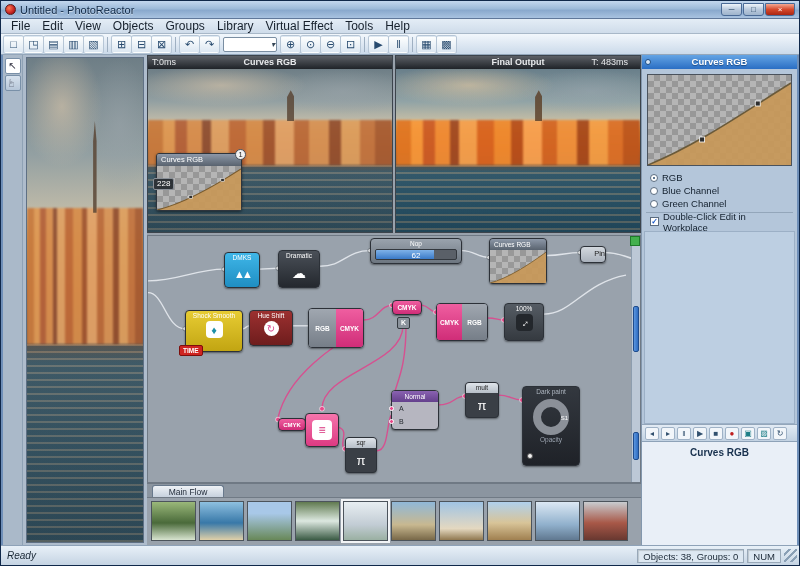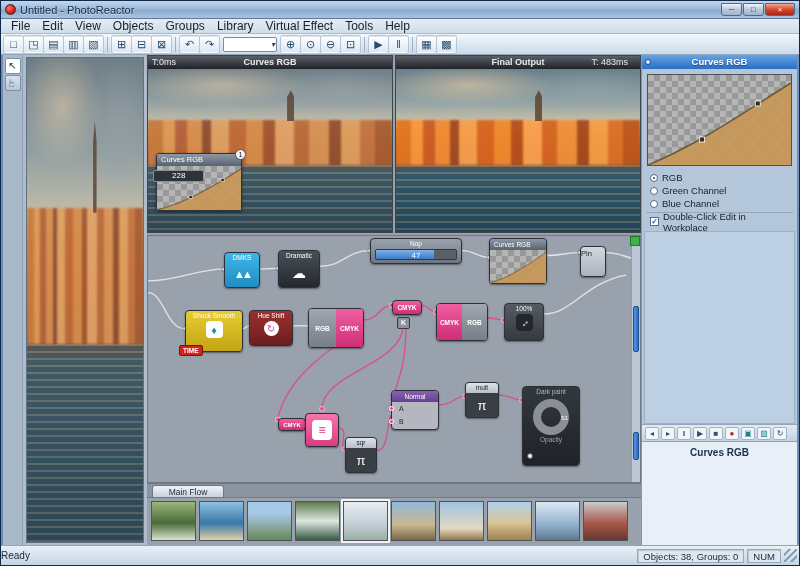--- a/index.html
+++ b/index.html
@@ -55,21 +55,21 @@
   .painting.sat{filter:saturate(1.3) contrast(1.06);}
 
   .checker{background-color:#b5b5b5;background-image:linear-gradient(45deg,#989898 25%,transparent 25%,transparent 75%,#989898 75%),linear-gradient(45deg,#989898 25%,transparent 25%,transparent 75%,#989898 75%);background-size:12px 12px;background-position:0 0,6px 6px;}
   .cthumb{position:relative;width:100%;height:100%;}
   .cthumb svg{position:absolute;inset:0;width:100%;height:100%;}
 
   
   .ovnode{position:absolute;left:8px;top:84px;width:86px;border:1px solid #2e343c;border-radius:3px;box-shadow:0 1px 3px rgba(0,0,0,.5);}
   .ovhead{height:12px;background:linear-gradient(180deg,#8d98a8,#59636f);color:#fff;font-size:7.5px;line-height:12px;padding-left:4px;border-radius:2px 2px 0 0;}
   .ovbody{height:44px;}
-  .ovtag{position:absolute;left:-4px;top:16px;background:#2e3338;color:#fff;font-size:8px;padding:0 18px;border:1px solid #8a9098;border-radius:2px;line-height:10px;}
+  .ovtag{position:absolute;left:-4px;top:24px;background:#2e3338;color:#fff;font-size:8px;padding:0 3px;border:1px solid #8a9098;border-radius:2px;line-height:10px;}
   .ovbadge{position:absolute;right:-5px;top:-5px;width:11px;height:11px;border-radius:50%;background:#f2f2f2;border:1px solid #4a5058;color:#222;font-size:7.5px;line-height:10px;text-align:center;}
 
   
   .graph{position:absolute;top:180px;bottom:62px;left:0;right:0;background:#99a2ac;border:1px solid #6f7984;overflow:hidden;}
   .wires{position:absolute;left:0;top:0;width:487px;height:100%;}
   .wire{fill:none;stroke:#e3e7ec;stroke-width:1.4;opacity:.95;}
   .wire.pk{stroke:#d94c8e;}
   .gscroll{position:absolute;right:0;top:10px;bottom:0;width:9px;background:#bcc8d6;border-left:1px solid #8d9dae;}
   .gthumb{position:absolute;left:1px;right:1px;background:linear-gradient(90deg,#5a96e0,#2f6cc0);border-radius:2px;border:1px solid #1e4c8e;}
   .gcorner{position:absolute;right:0;top:0;width:10px;height:10px;background:#43b04e;border:1px solid #1e7a2a;}
@@ -82,21 +82,21 @@
   .nd-dmks .nb{font-size:11px;letter-spacing:-3px;color:#fff;height:24px;}
   .nd-dramatic{left:130px;top:14px;width:42px;height:38px;background:linear-gradient(180deg,#4a5058,#24282e);}
   .nd-dramatic .nb{font-size:14px;height:26px;}
   .nd-nop{left:222px;top:2px;width:92px;height:26px;background:linear-gradient(180deg,#9aa3ad,#6d7680);}
   .nop-bar{margin:1px 4px;height:11px;background:#5a6068;border:1px solid #33383e;border-radius:2px;position:relative;overflow:hidden;}
   .nop-fill{position:absolute;left:0;top:0;bottom:0;width:72%;background:linear-gradient(180deg,#7fb2e8,#3a7ac8);}
   .nop-val{position:absolute;left:0;right:0;text-align:center;font-size:8px;line-height:11px;color:#fff;}
   .nd-curves{left:341px;top:2px;width:58px;height:46px;background:#5c6570;}
   .nd-curves .ovhead{border-radius:3px 3px 0 0;height:11px;line-height:11px;font-size:6.5px;}
   .nd-curves .cbody{height:33px;}
-  .nd-pin{left:432px;top:10px;width:26px;height:31px;background:linear-gradient(180deg,#d3d8de,#aab2bc);color:#222;text-align:left;line-height:13px;font-size:7.5px;}
+  .nd-pin{left:432px;top:10px;width:26px;height:17px;background:linear-gradient(180deg,#d3d8de,#aab2bc);color:#222;text-align:right;line-height:13px;font-size:7.5px;}
   .nd-shock{left:37px;top:74px;width:58px;height:42px;background:linear-gradient(180deg,#e7cc33,#c2a512);}
   .nd-shock .nb{width:17px;height:17px;background:#fff;border-radius:4px;margin:1px auto;color:#1d8fa6;font-size:11px;}
   .badge-time{position:absolute;left:-7px;bottom:-5px;background:#cf2420;border:1px solid #7c0f0c;color:#fff;font-size:6.5px;font-weight:bold;padding:1px 3px;border-radius:2px;}
   .nd-hue{left:101px;top:74px;width:44px;height:36px;background:linear-gradient(180deg,#9c3030,#6e1d1d);}
   .nd-hue .nb{width:15px;height:15px;background:#fff;border-radius:50%;margin:1px auto;color:#d8488e;font-size:10px;line-height:14px;}
   .split{display:flex;overflow:hidden;border-radius:4px;}
   .split span{flex:1;display:flex;align-items:center;justify-content:center;font-size:6.5px;font-weight:bold;}
   .nd-rgbcmyk{left:160px;top:72px;width:56px;height:40px;}
   .half-gray{background:linear-gradient(180deg,#a0a7b0,#767e88);}
   .half-pink{background:linear-gradient(180deg,#ef5ea0,#d02d78);}
@@ -157,21 +157,21 @@
   .rp-spacer{flex:1;background:#bdcfe2;margin:3px 2px 0;border:1px solid #9cb0c6;}
   .rp-icons{height:17px;background:linear-gradient(180deg,#e2ebf4,#c2d2e2);border-top:1px solid #93a6ba;display:flex;align-items:center;gap:2px;padding:0 3px;}
   .rpi{width:14px;height:13px;border:1px solid #9fb2c6;border-radius:2px;background:#f2f6fa;font-size:8px;line-height:11px;text-align:center;color:#31506e;}
   .rpi.red{color:#c02020;} .rpi.teal{color:#1d7e86;}
   .rp-help{height:104px;background:#e9eff7;border-top:1px solid #8ea2b8;padding:3px 5px;}
   .helptitle{font-size:10px;font-weight:bold;color:#18314e;text-align:center;margin:2px 0 4px;}
   .helptext{font-size:8.5px;color:#20303e;line-height:1.3;}
 
   
   .statusbar{position:absolute;left:0;right:0;bottom:0;height:20px;background:linear-gradient(180deg,#e8f0f8,#c5d4e3);border-top:1px solid #8ea2b8;display:flex;align-items:center;font-size:10px;color:#1a2836;}
-  .stready{flex:1;}
+  .stready{padding-left:6px;flex:1;font-style:italic;}
   .stbox{height:14px;border:1px solid #98a8b8;box-shadow:inset 1px 1px 1px rgba(0,0,0,.15);background:#dde8f2;line-height:13px;padding:0 5px;margin-right:3px;font-size:9.5px;}
   .stgrip{width:13px;height:13px;margin-right:2px;background:repeating-linear-gradient(135deg,transparent 0 3px,#8aa0b6 3px 5px);}
 </style>
 </head>
 <body>
 
 <div class="window">
 
   <div class="titlebar">
     <span class="appicon"></span>
@@ -337,21 +337,21 @@
           <div class="nb">▲▲</div>
         </div>
         <div class="node nd-dramatic">
           <div class="nt">Dramatic</div>
           <div class="nb">☁</div>
         </div>
         <div class="node nd-nop">
           <div class="nt">Nop</div>
           <div class="nop-bar">
             <div class="nop-fill"></div>
-            <div class="nop-val">47</div>
+            <div class="nop-val">62</div>
           </div>
         </div>
         <div class="node nd-curves">
           <div class="ovhead">Curves RGB</div>
           <div class="cbody checker cthumb">
             <svg viewBox="0 0 100 60" preserveAspectRatio="none">
               <path d="M0,60 C30,52 65,30 100,4 L100,60 Z" fill="#c89858" fill-opacity="0.92"></path>
               <path d="M0,60 C30,52 65,30 100,4" fill="none" stroke="#7a5a2a" stroke-width="1.5"></path>
             </svg>
           </div>
@@ -447,25 +447,25 @@
           <rect x="52" y="62" width="5" height="5" fill="#2e2e2e" stroke="#fff" stroke-width="0.8"></rect>
           <rect x="108" y="26" width="5" height="5" fill="#2e2e2e" stroke="#fff" stroke-width="0.8"></rect>
         </svg>
       </div>
       <div class="chrow">
           <span class="radio sel"></span>
           <span class="chlab">RGB</span>
         </div>
       <div class="chrow">
           <span class="radio"></span>
-          <span class="chlab">Green Channel</span>
+          <span class="chlab">Blue Channel</span>
         </div>
       <div class="chrow">
           <span class="radio"></span>
-          <span class="chlab">Blue Channel</span>
+          <span class="chlab">Green Channel</span>
         </div>
       <div class="rsep"></div>
       <div class="chrow">
           <span class="cbx">✓</span>
           <span class="chlab">Double-Click Edit in Workplace</span>
         </div>
       <div class="rp-spacer"></div>
       <div class="rp-icons">
         <span class="rpi">◂</span>
         <span class="rpi">▸</span>

